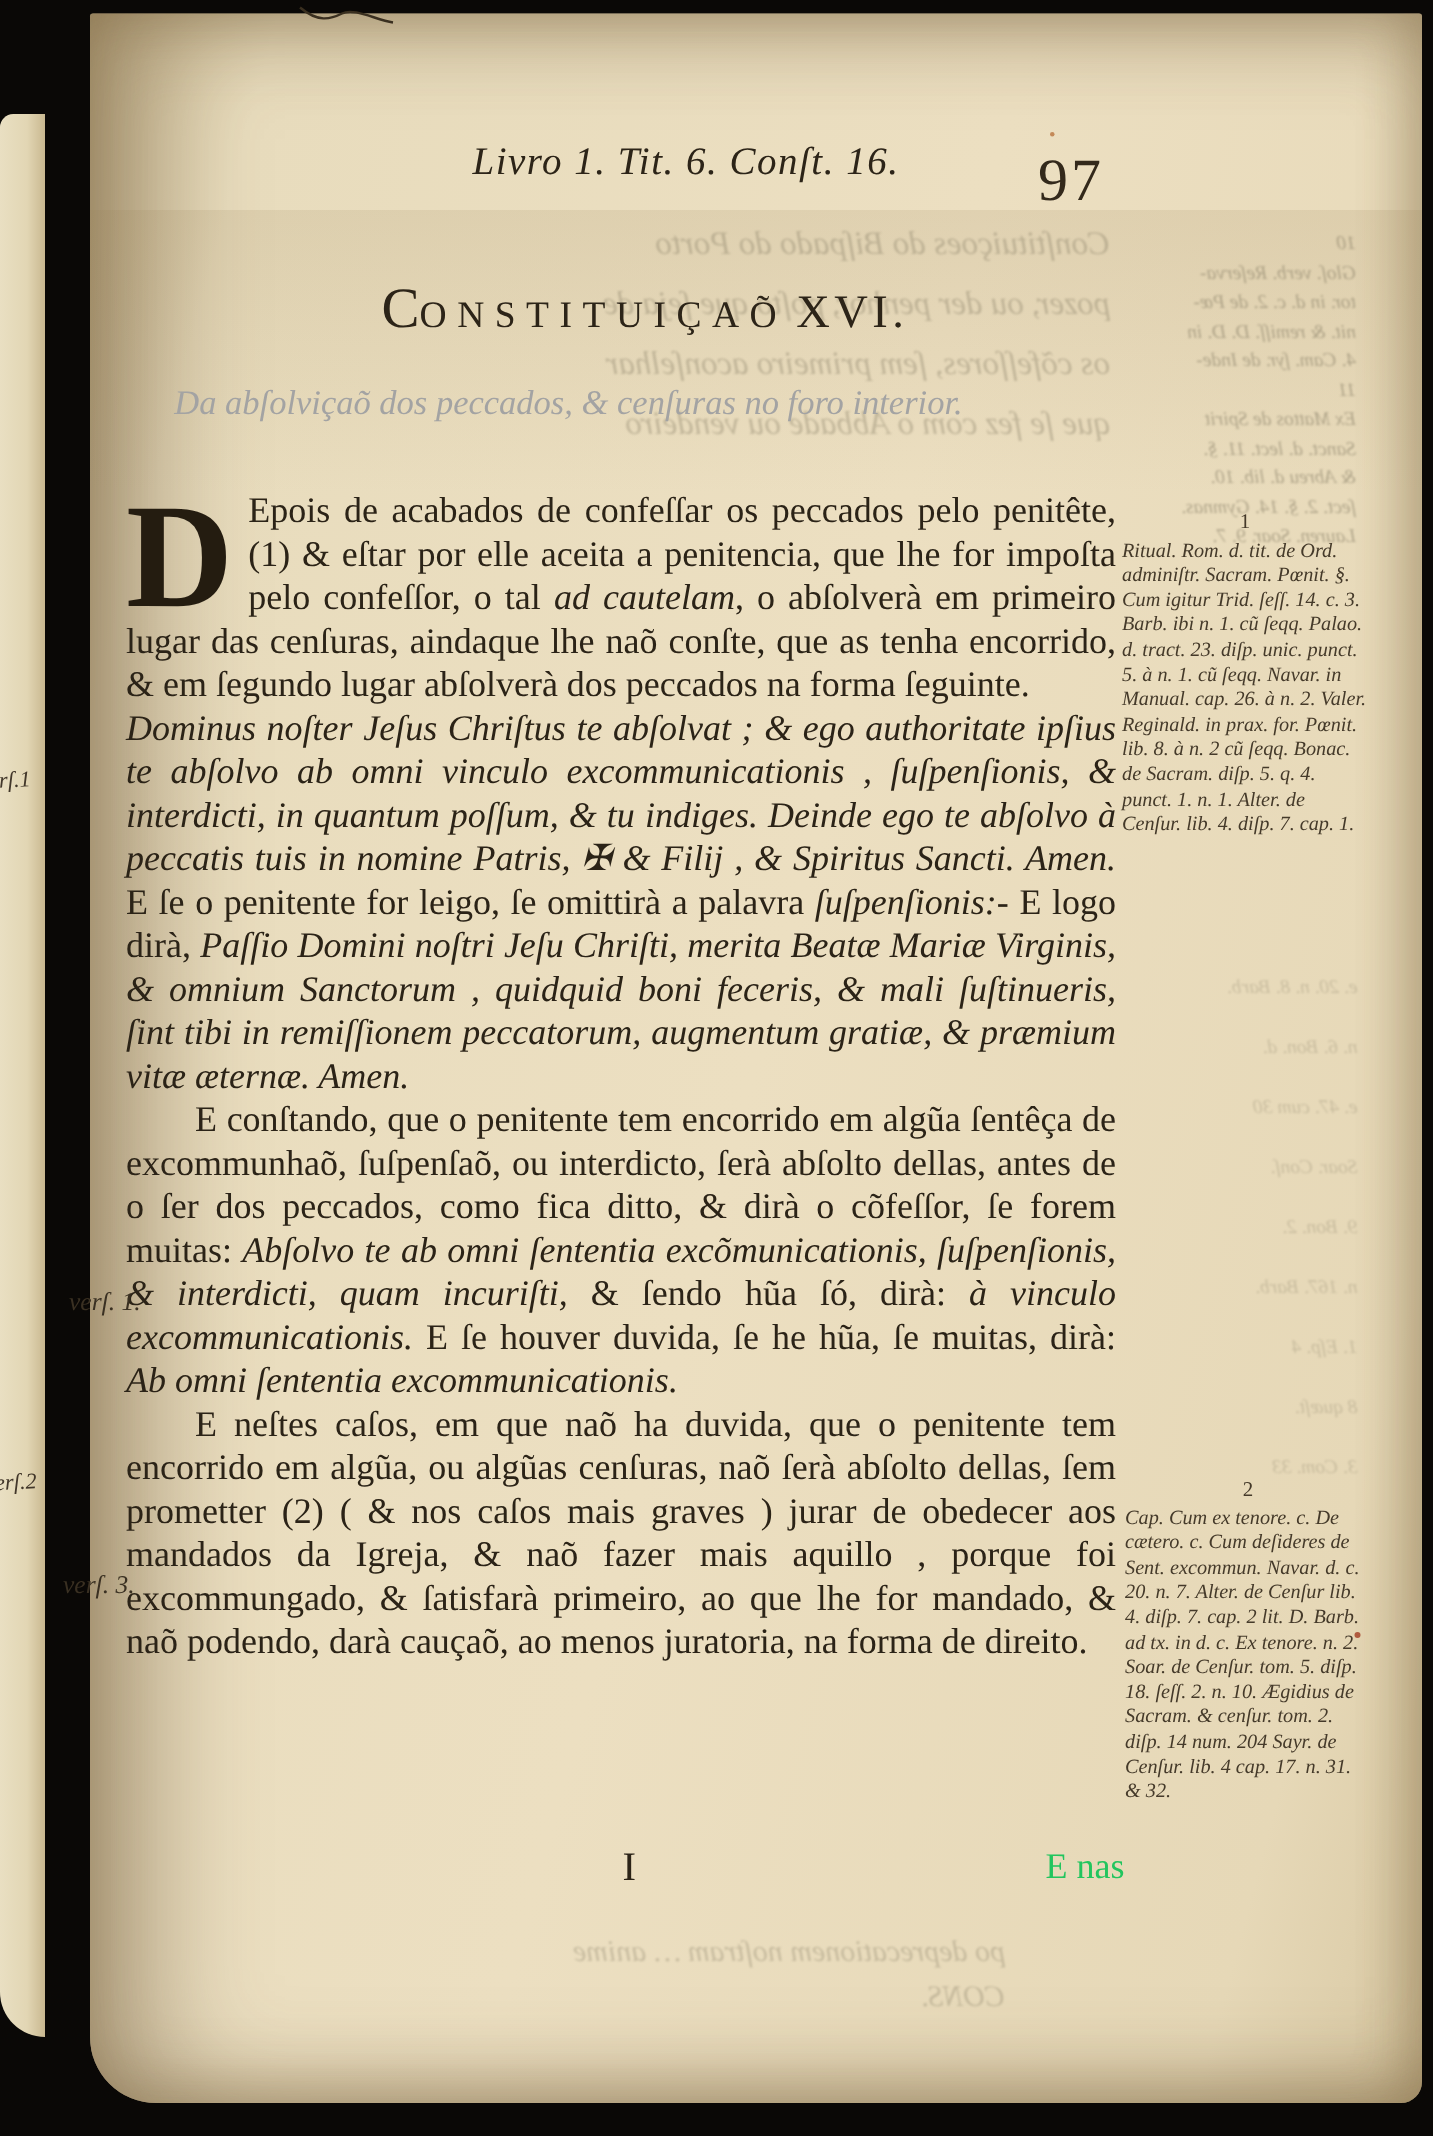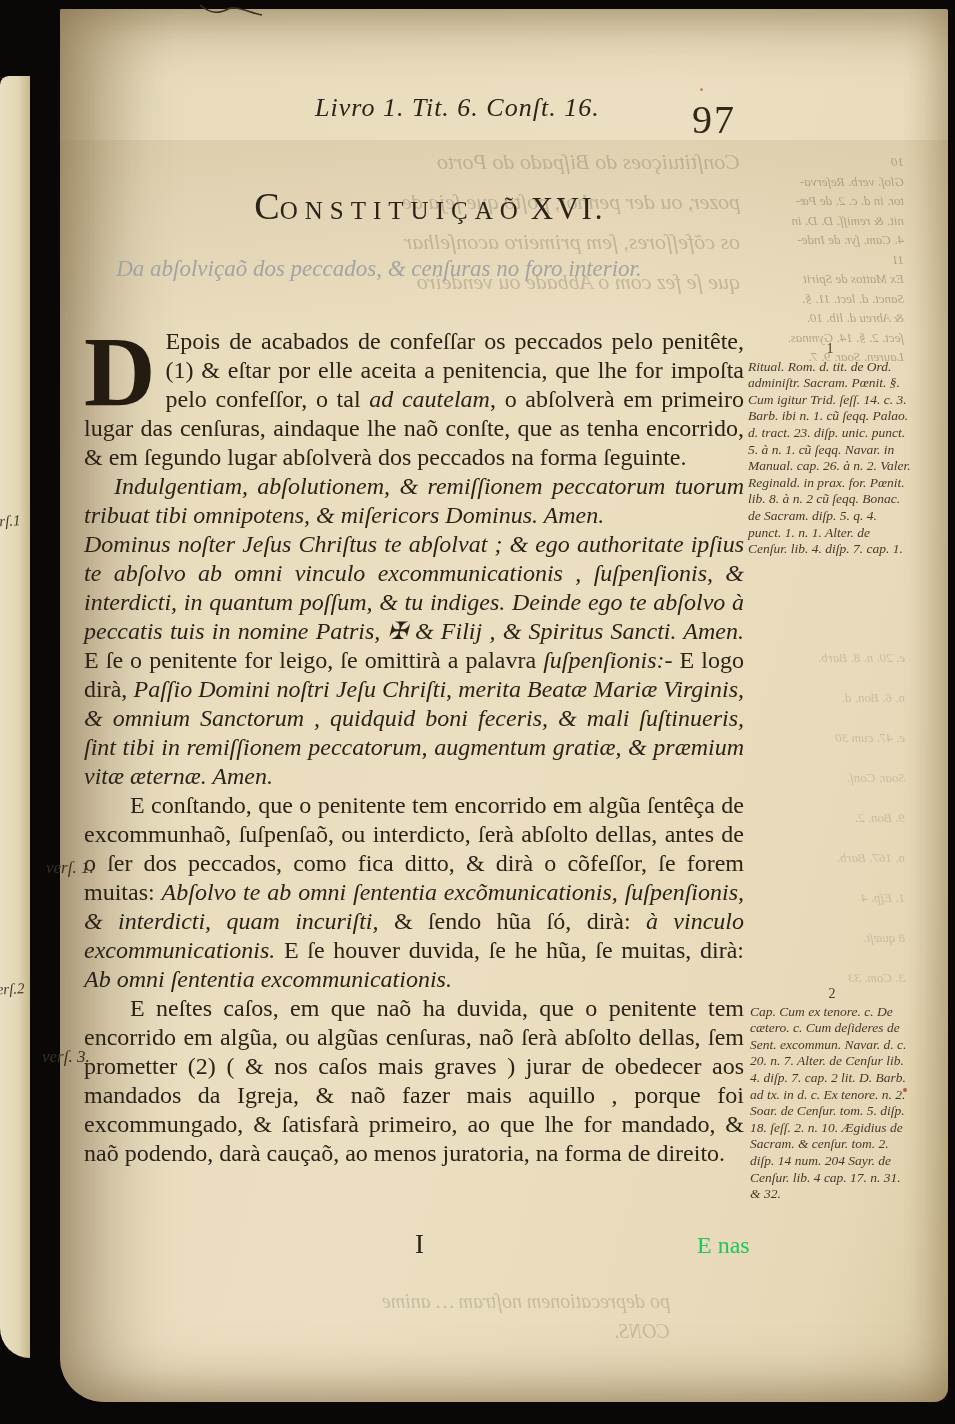--- a/index.html
+++ b/index.html
@@ -132,21 +132,20 @@
 <div class="abs page-number" style="left:692px;top:96px;">97</div>
 
 <div class="abs ink" style="left:200px;top:184px;width:460px;text-align:center;">
   <span class="title-initial">C</span><span class="title-caps">ONSTITUIÇAÕ</span><span class="title-numeral">XVI.</span>
 </div>
 
 <div class="abs subtitle" style="left:84px;top:256px;width:590px;">Da abſolviçaõ dos peccados, &amp; cenſuras no foro interior.</div>
 
 <div class="abs bodycol">
   <p><span class="dropcap">D</span><span><span class="seg-r">Epois de acabados de confeſſar os peccados pelo penitête, (1) &amp; eſtar por elle aceita a penitencia, que lhe for impoſta pelo confeſſor, o tal </span><span class="seg-i">ad cautelam</span><span class="seg-r">, o abſolverà em primeiro lugar das cenſuras, aindaque lhe naõ conſte, que as tenha encorrido, &amp; em ſegundo lugar abſolverà dos peccados na forma ſeguinte.</span></span></p>
-  <p class="indent-sm"><span><span class="seg-i">Indulgentiam, abſolutionem, &amp; remiſſionem peccatorum tuorum tribuat tibi omnipotens, &amp; miſericors Dominus.  Amen.</span></span></p>
   <p><span><span class="seg-i">Dominus noſter Jeſus Chriſtus te abſolvat ; &amp; ego authoritate ipſius te abſolvo ab omni vinculo excommunicationis , ſuſpenſionis, &amp; interdicti, in quantum poſſum, &amp; tu indiges.  Deinde ego te abſolvo à peccatis tuis in nomine Patris, ✠ &amp; Filij , &amp; Spiritus Sancti.  Amen.</span><span class="seg-r"> E ſe o penitente for leigo, ſe omittirà a palavra </span><span class="seg-i">ſuſpenſionis:-</span><span class="seg-r"> E logo dirà, </span><span class="seg-i">Paſſio Domini noſtri Jeſu Chriſti, merita Beatæ Mariæ Virginis, &amp; omnium Sanctorum , quidquid boni feceris, &amp; mali ſuſtinueris, ſint tibi in remiſſionem peccatorum, augmentum gratiæ, &amp; præmium vitæ æternæ.  Amen.</span></span></p>
   <p class="indent-lg"><span><span class="seg-r">E conſtando, que o penitente tem encorrido em algũa ſentêça de excommunhaõ, ſuſpenſaõ, ou interdicto, ſerà abſolto dellas, antes de o ſer dos peccados, como fica ditto, &amp; dirà o cõfeſſor, ſe forem muitas: </span><span class="seg-i">Abſolvo te ab omni ſententia excõmunicationis, ſuſpenſionis, &amp; interdicti, quam incuriſti,</span><span class="seg-r"> &amp; ſendo hũa ſó, dirà: </span><span class="seg-i">à vinculo excommunicationis.</span><span class="seg-r"> E ſe houver duvida, ſe he hũa, ſe muitas, dirà: </span><span class="seg-i">Ab omni ſententia excommunicationis.</span></span></p>
   <p class="indent-lg"><span><span class="seg-r">E neſtes caſos, em que naõ ha duvida, que o penitente tem encorrido em algũa, ou algũas cenſuras, naõ ſerà abſolto dellas, ſem prometter (2) ( &amp; nos caſos mais graves ) jurar de obedecer aos mandados da Igreja, &amp; naõ fazer mais aquillo , porque foi excommungado, &amp; ſatisfarà primeiro, ao que lhe for mandado, &amp; naõ podendo, darà cauçaõ, ao menos juratoria, na forma de direito.</span></span></p>
 </div>
 
 <div class="abs verse-label" style="left:46px;top:858px;">verſ. 1.</div>
 <div class="abs verse-label" style="left:42px;top:1047px;">verſ. 3.</div>
 
 <div class="abs margin-note" style="left:748px;top:341px;">
   <span class="margin-ref">1</span>

